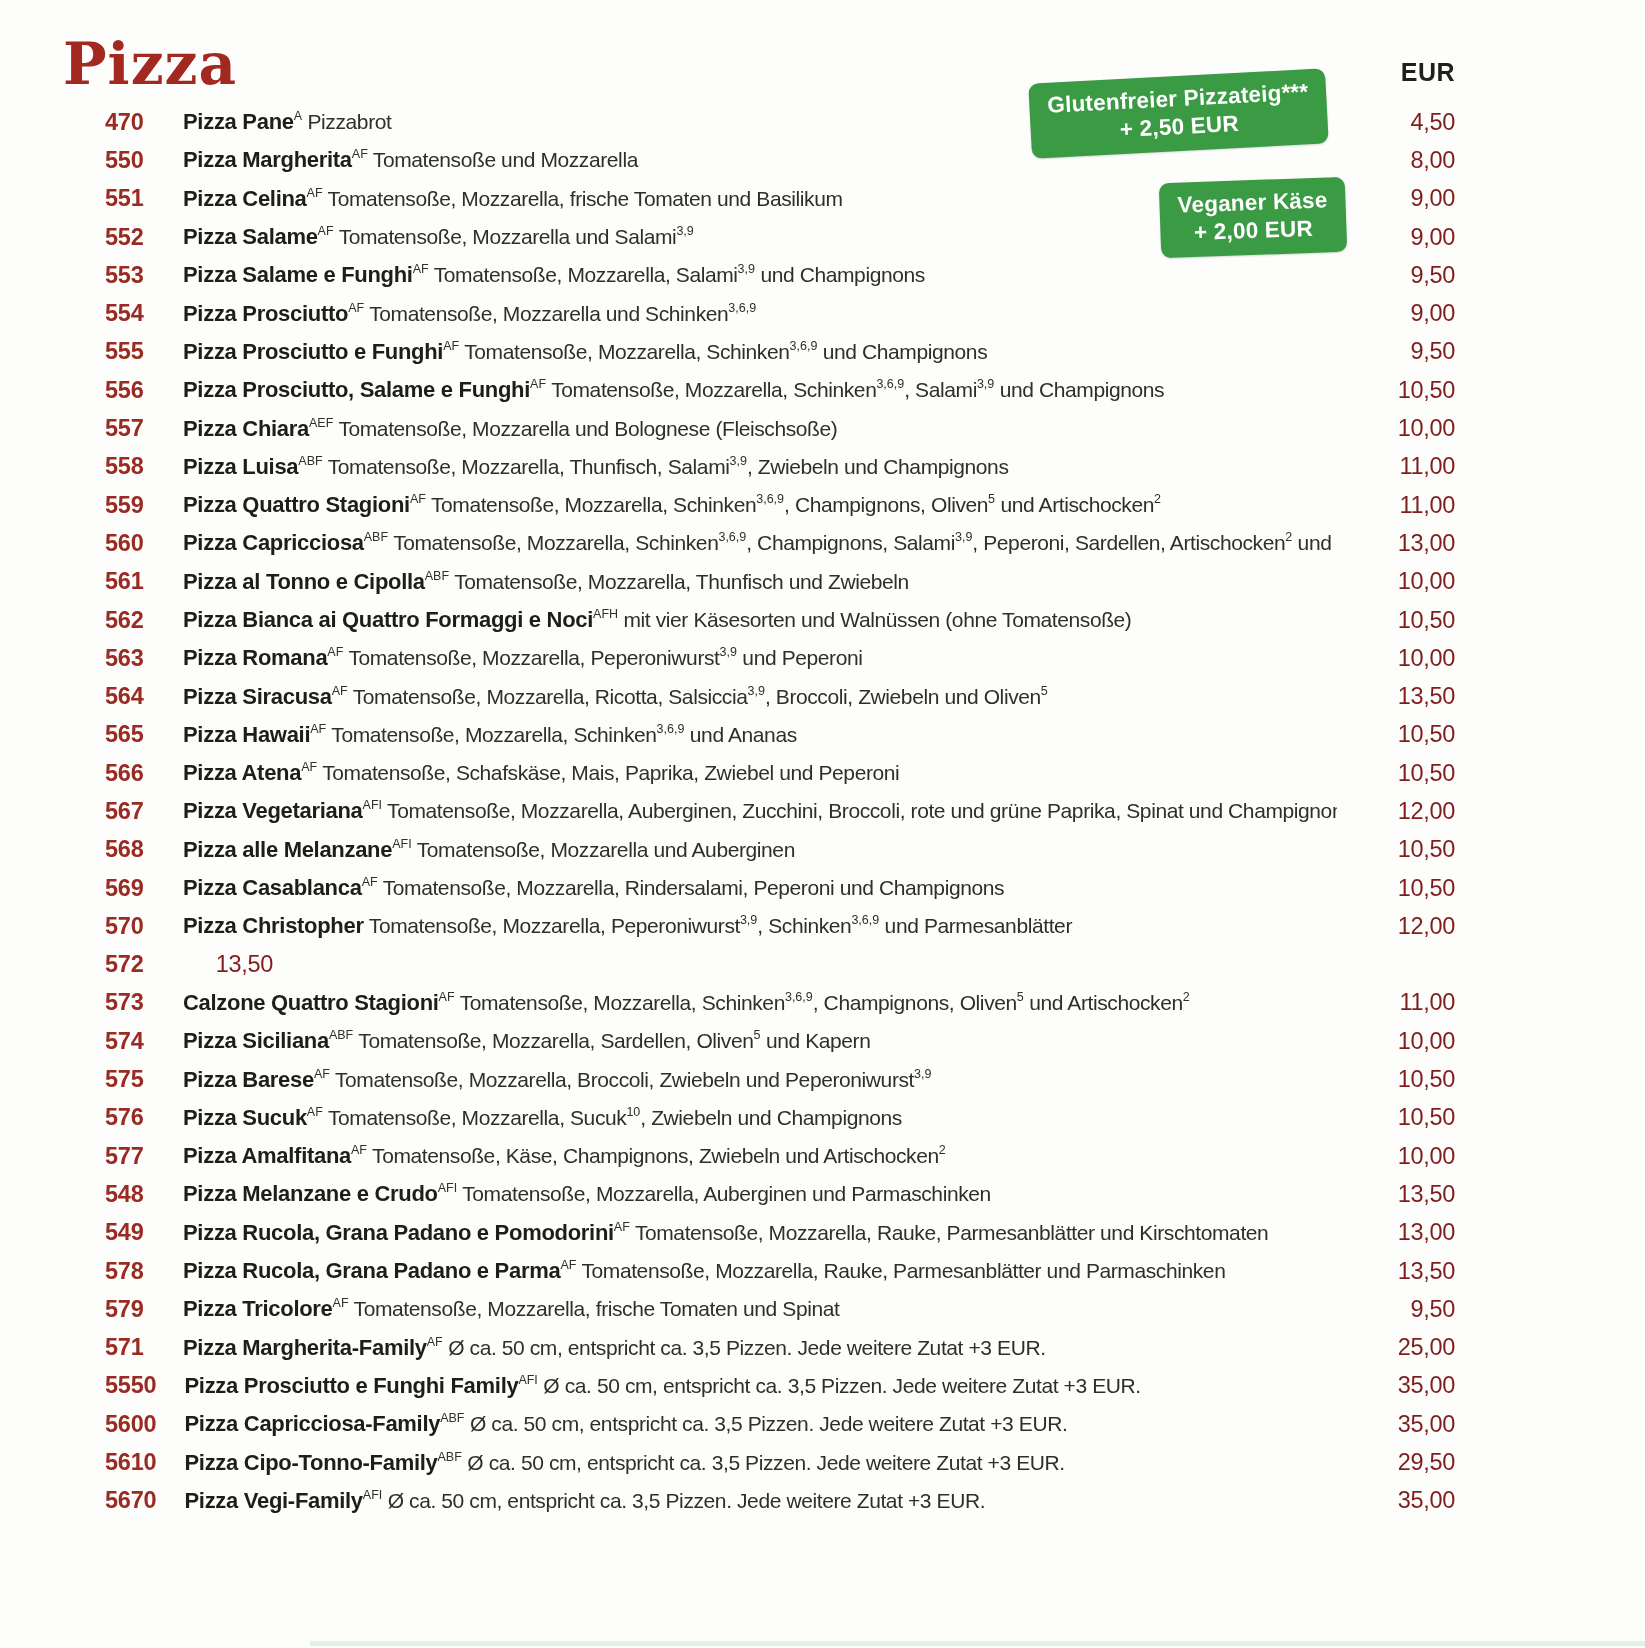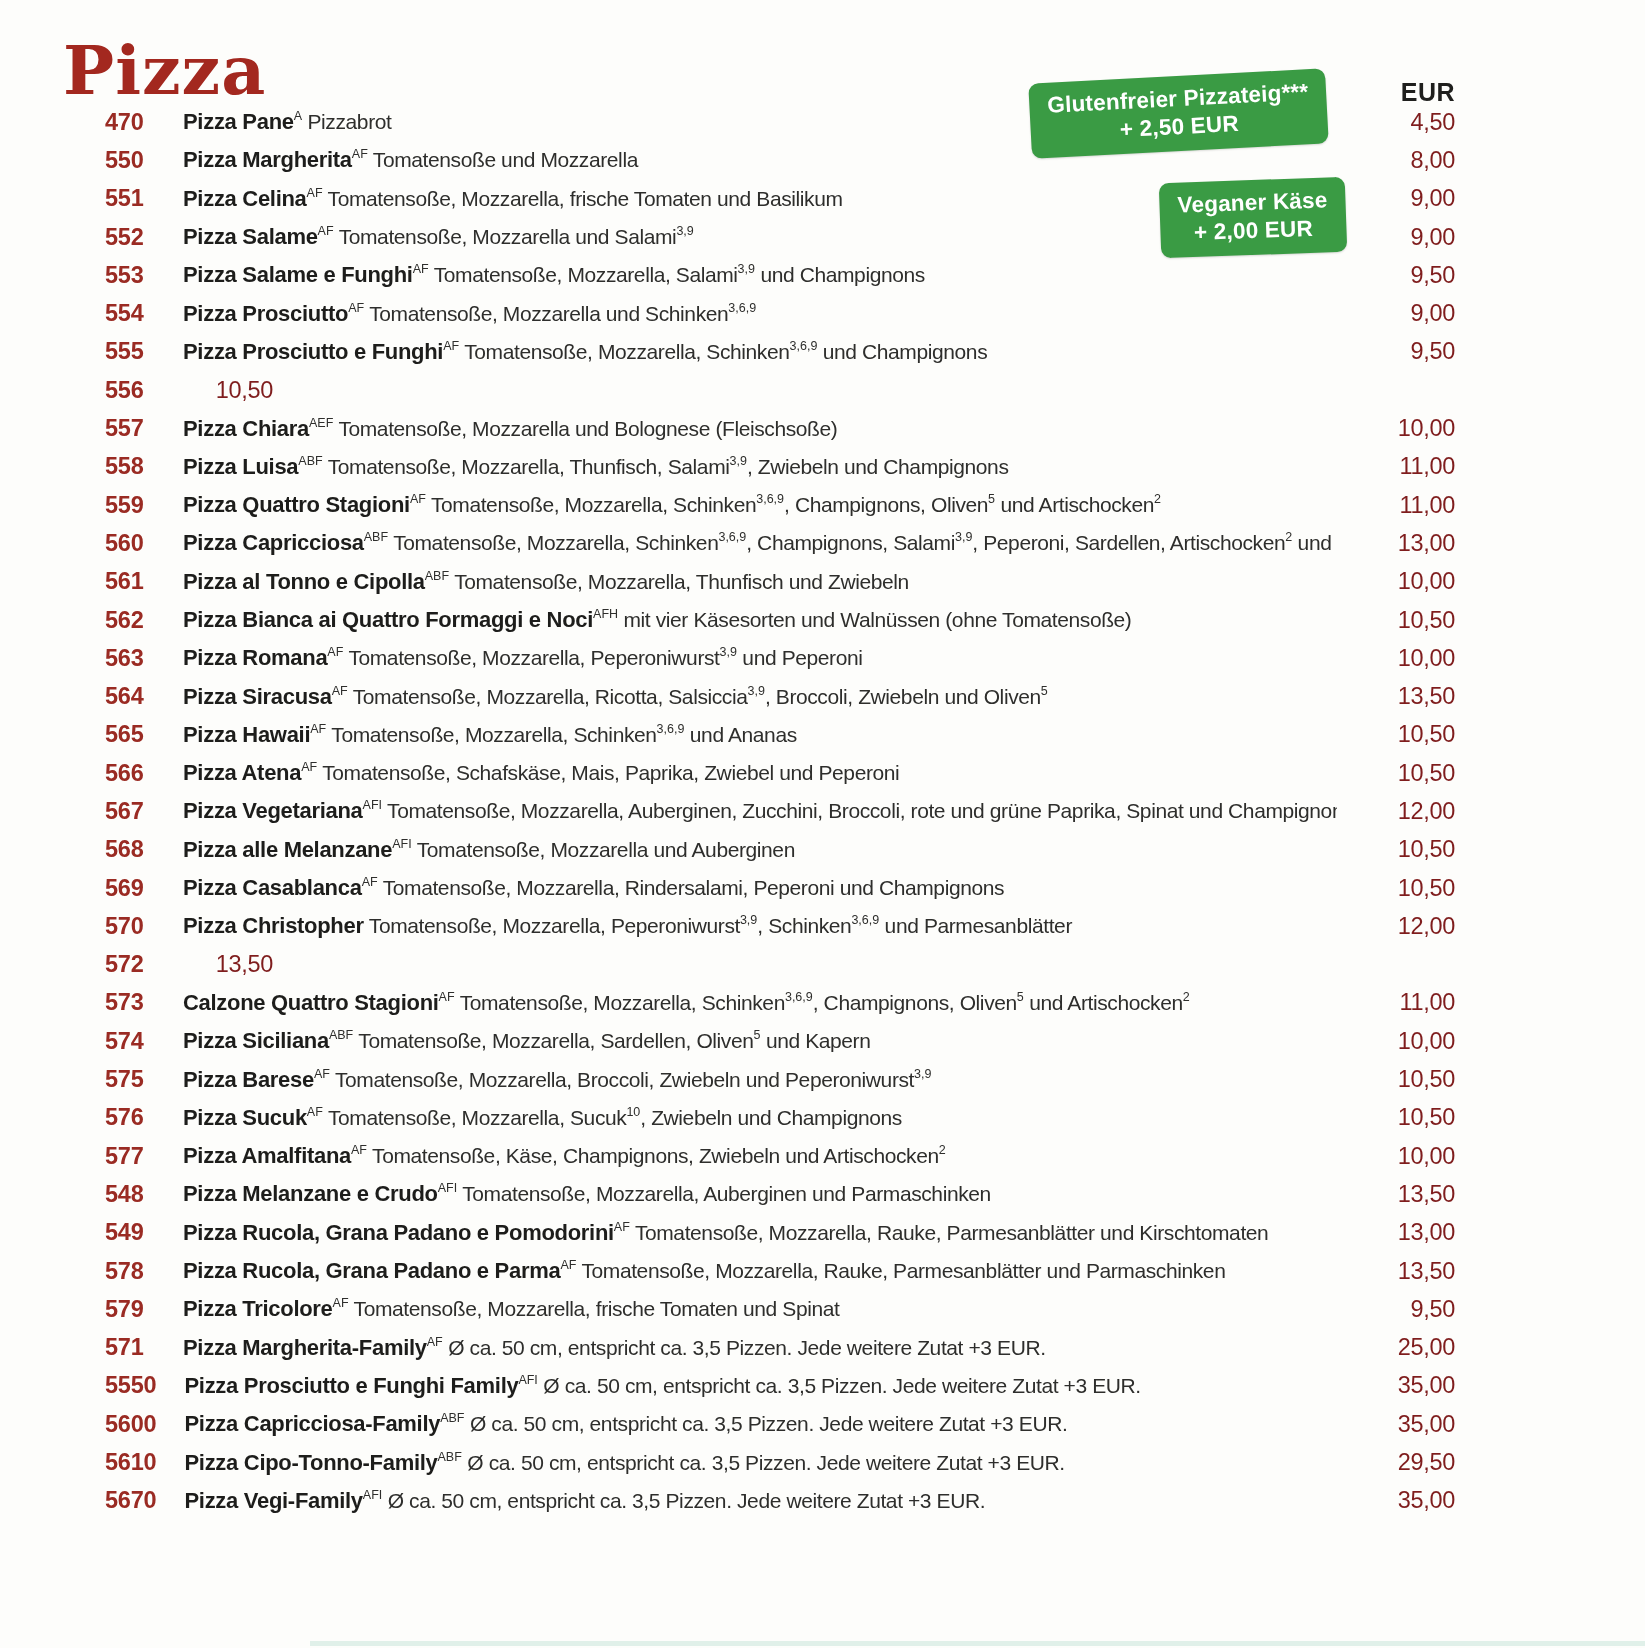--- a/index.html
+++ b/index.html
@@ -5,26 +5,26 @@
   html,body{margin:0;padding:0;}
   body{
     width:1645px;height:1648px;position:relative;overflow:hidden;
     background:#fdfdfb;
     font-family:"Liberation Sans",sans-serif;
     color:#1f1f1d;
   }
   .page-title{
     position:absolute;left:63px;top:30px;margin:0;
     font-family:"DejaVu Serif",serif;
-    font-weight:bold;font-size:68px;letter-spacing:1px;
+    font-weight:bold;font-size:58px;letter-spacing:1px;
     color:#a3281f;
   }
   .eur-header{
     position:absolute;top:58px;right:190px;
-    font-weight:bold;font-size:25px;color:#1f1f1d;letter-spacing:.5px;margin-top:20px;
+    font-weight:bold;font-size:25px;color:#1f1f1d;letter-spacing:.5px;
   }
   .badge{
     position:absolute;background:#3a9b44;color:#fff;
     border-radius:10px;text-align:center;
     font-weight:bold;
     box-shadow:0 1px 2px rgba(0,0,0,.15);
     padding:9px 18px 10px;white-space:nowrap;
   }
   .badge .bl{display:block;font-size:22.5px;line-height:28px;letter-spacing:.2px;}
   .badge-gluten{left:1030px;top:76px;transform:rotate(-3deg);}
@@ -107,20 +107,21 @@
       <span class="body"><span class="nm">Pizza Prosciutto</span><sup class="nm-sup">AF</sup> <span class="desc">Tomatensoße, Mozzarella und Schinken<sup>3,6,9</sup></span></span>
       <span class="price">9,00</span>
     </div>
     <div class="row">
       <span class="num">555</span>
       <span class="body"><span class="nm">Pizza Prosciutto e Funghi</span><sup class="nm-sup">AF</sup> <span class="desc">Tomatensoße, Mozzarella, Schinken<sup>3,6,9</sup> und Champignons</span></span>
       <span class="price">9,50</span>
     </div>
     <div class="row">
       <span class="num">556</span>
+      <span class="body"><span class="nm">Pizza Prosciutto, Salame e Funghi</span><sup class="nm-sup">AF</sup> <span class="desc">Tomatensoße, Mozzarella, Schinken<sup>3,6,9</sup>, Salami<sup>3,9</sup> und Champignons</span></span>
       <span class="price">10,50</span>
     </div>
     <div class="row">
       <span class="num">557</span>
       <span class="body"><span class="nm">Pizza Chiara</span><sup class="nm-sup">AEF</sup> <span class="desc">Tomatensoße, Mozzarella und Bolognese (Fleischsoße)</span></span>
       <span class="price">10,00</span>
     </div>
     <div class="row">
       <span class="num">558</span>
       <span class="body"><span class="nm">Pizza Luisa</span><sup class="nm-sup">ABF</sup> <span class="desc">Tomatensoße, Mozzarella, Thunfisch, Salami<sup>3,9</sup>, Zwiebeln und Champignons</span></span>

